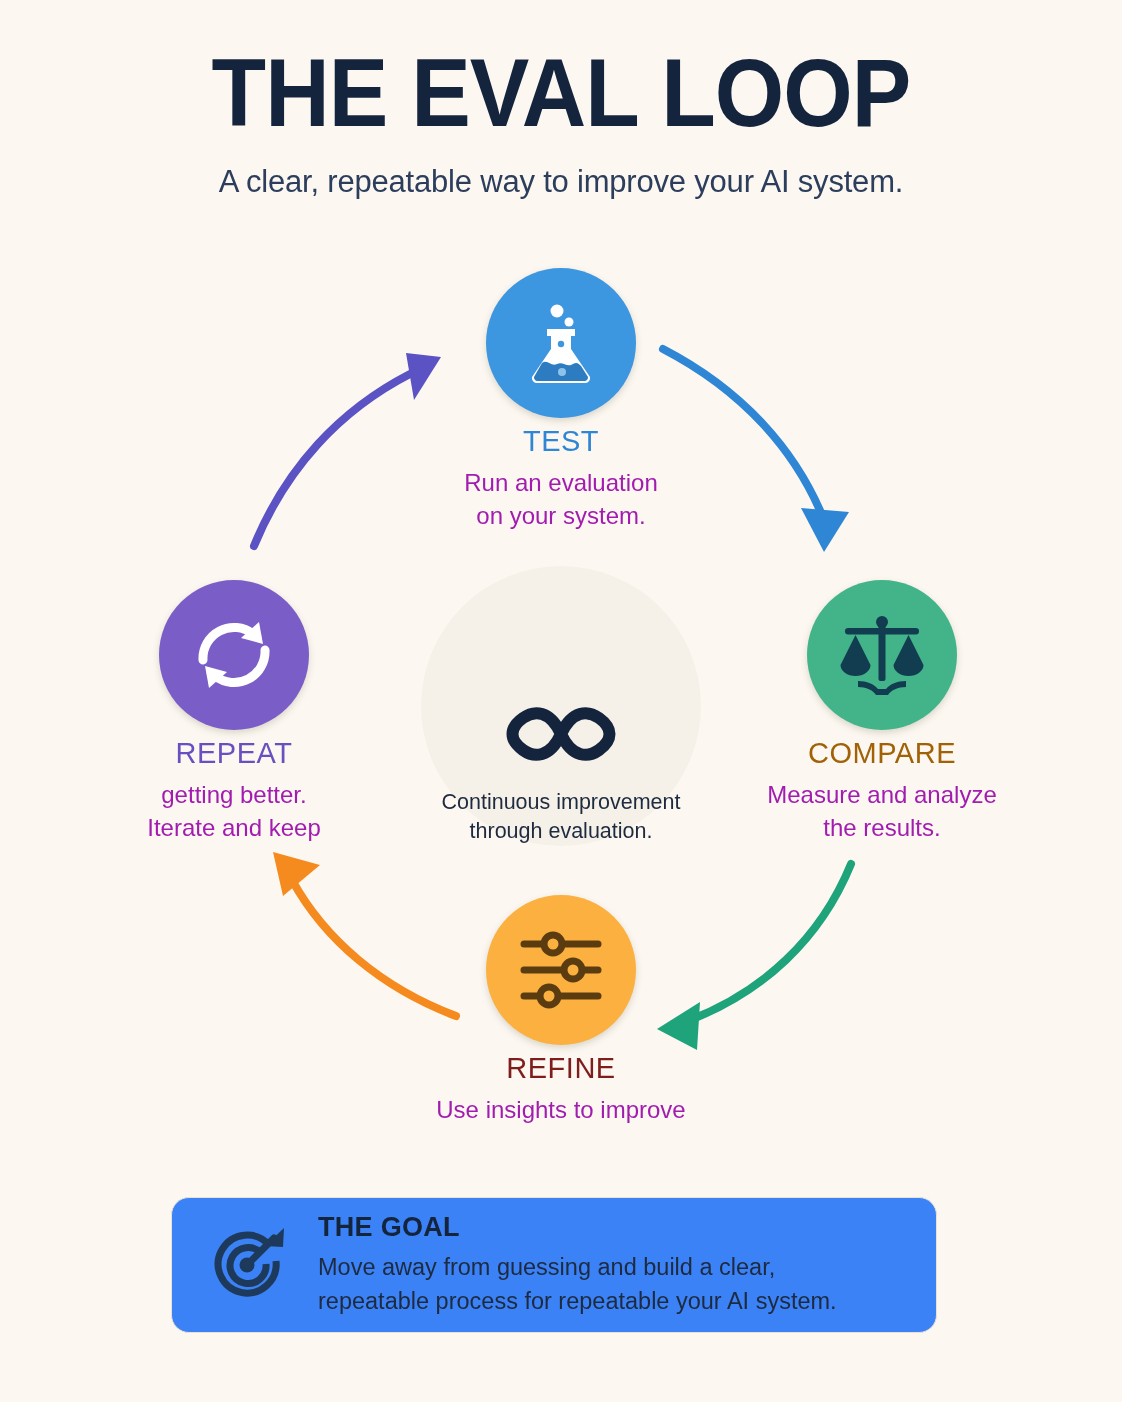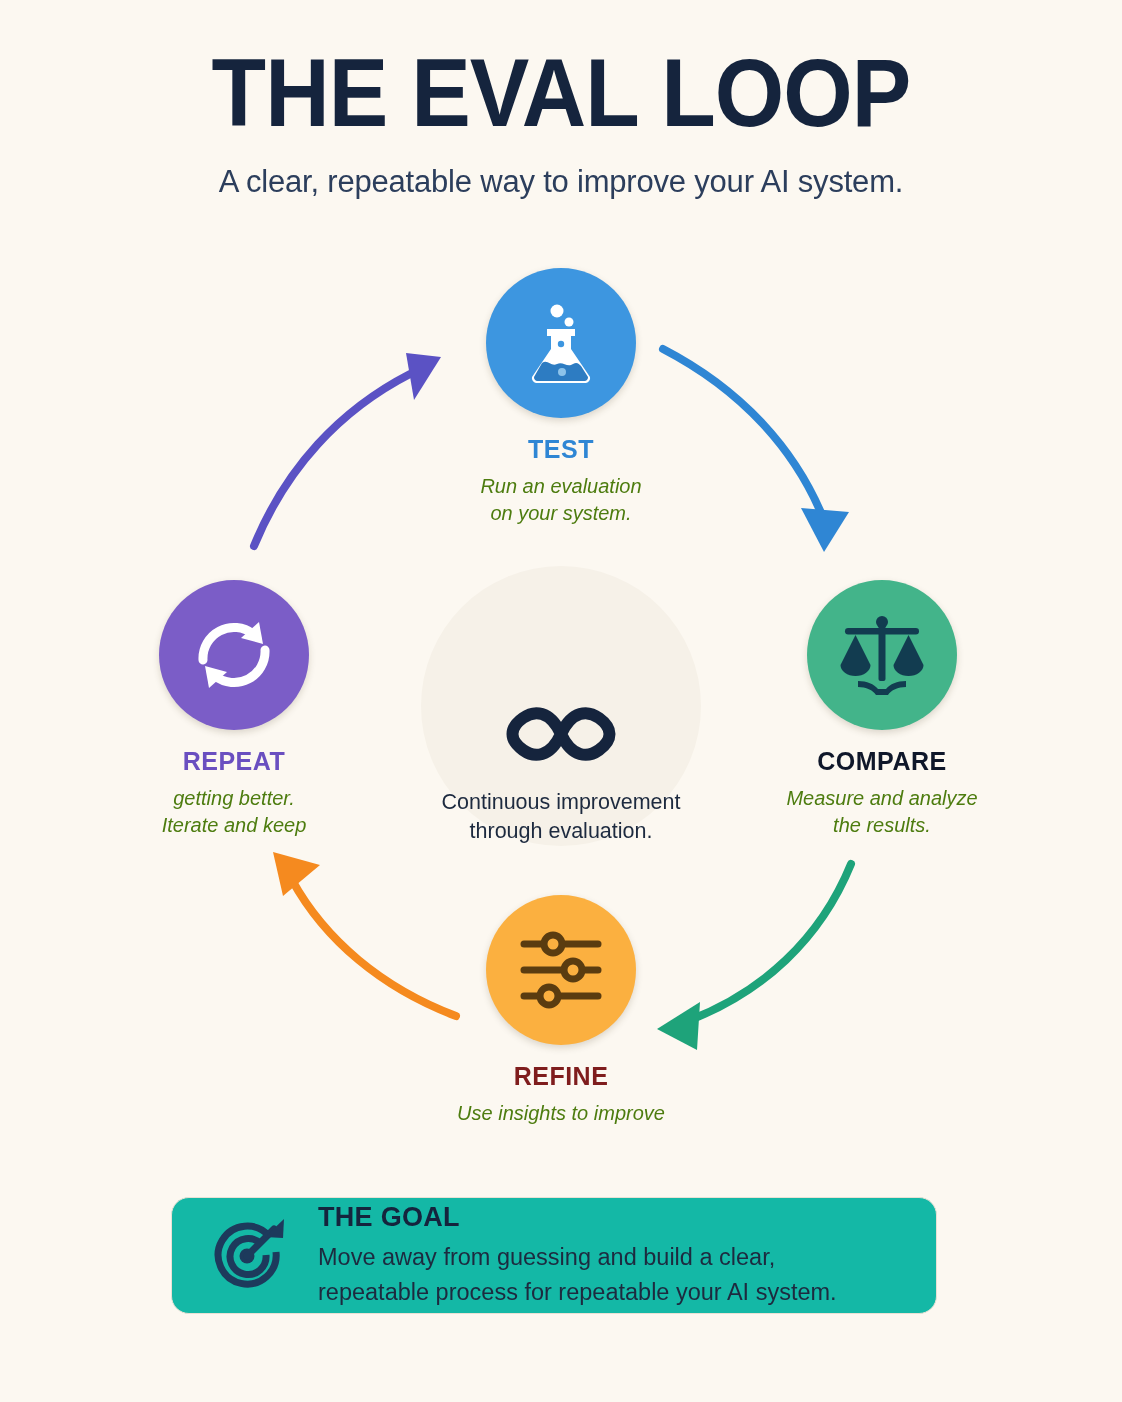--- a/index.html
+++ b/index.html
@@ -78,32 +78,31 @@
     margin: 0 auto;
     position: relative;
     display: flex;
     align-items: center;
     justify-content: center;
     box-shadow: 0 3px 7px rgba(60, 45, 20, 0.17);
   }
   .circle svg { display: block; }
 
   .node-label {
-    margin-top: 17px;
-    font-size: 25px;
-    font-weight: 700;
+    margin-top: 7px;
+    font-size: 29px;
+    font-weight: 400;
     letter-spacing: 0.5px;
   }
   .node-desc {
     margin-top: 9px;
-    font-size: 20px;
+    font-size: 24px;
     line-height: 1.37;
-    color: #4d7c0f;
+    color: #a21caf;
     font-weight: 400;
-    font-style: italic;
   }
 
   
   .hub {
     position: absolute;
     left: 421px;
     top: 316px;
     width: 280px;
     height: 280px;
     border-radius: 50%;
@@ -121,22 +120,22 @@
     text-align: center;
     max-width: 252px;
   }
 
   
   .goal-card {
     position: absolute;
     left: 171px;
     top: 1197px;
     width: 766px;
-    height: 117px;
-    background: #14b8a6;
+    height: 136px;
+    background: #3b82f6;
     border: 1.5px solid #e8e1d4;
     border-radius: 18px;
     display: flex;
     align-items: center;
     padding: 12px 34px;
   }
   .goal-icon { flex: 0 0 auto; margin-right: 30px; margin-top: 4px; }
   .goal-body { flex: 1 1 auto; }
   .goal-title {
     font-family: "Liberation Sans Narrow", "Liberation Sans", sans-serif;
@@ -233,21 +232,21 @@
               <path d="M 22 70 C 31 70 38 73 42 78 L 50 78 C 54 73 61 70 70 70 L 70 76
                        C 62 76 55 79 52 84 L 40 84 C 37 79 30 76 22 76 Z"></path>
               <path d="M 19.5 24 L 34.5 54 L 4.5 54 Z"></path>
               <path d="M 4.5 54 A 15 11 0 0 0 34.5 54 Z"></path>
               <path d="M 72.5 24 L 87.5 54 L 57.5 54 Z"></path>
               <path d="M 57.5 54 A 15 11 0 0 0 87.5 54 Z"></path>
             </g>
           </svg>
         </span>
       </div>
-      <div class="node-label" style="color:#0f172a">COMPARE</div>
+      <div class="node-label" style="color:#a16207">COMPARE</div>
       <div class="node-desc">
         <div>Measure and analyze</div>
         <div>the results.</div>
       </div>
     </div>
 
     <div class="node node-refine">
       <div class="circle" style="background:#fbb040">
         <span>
           <svg width="86" height="78" viewBox="0 0 86 78">

